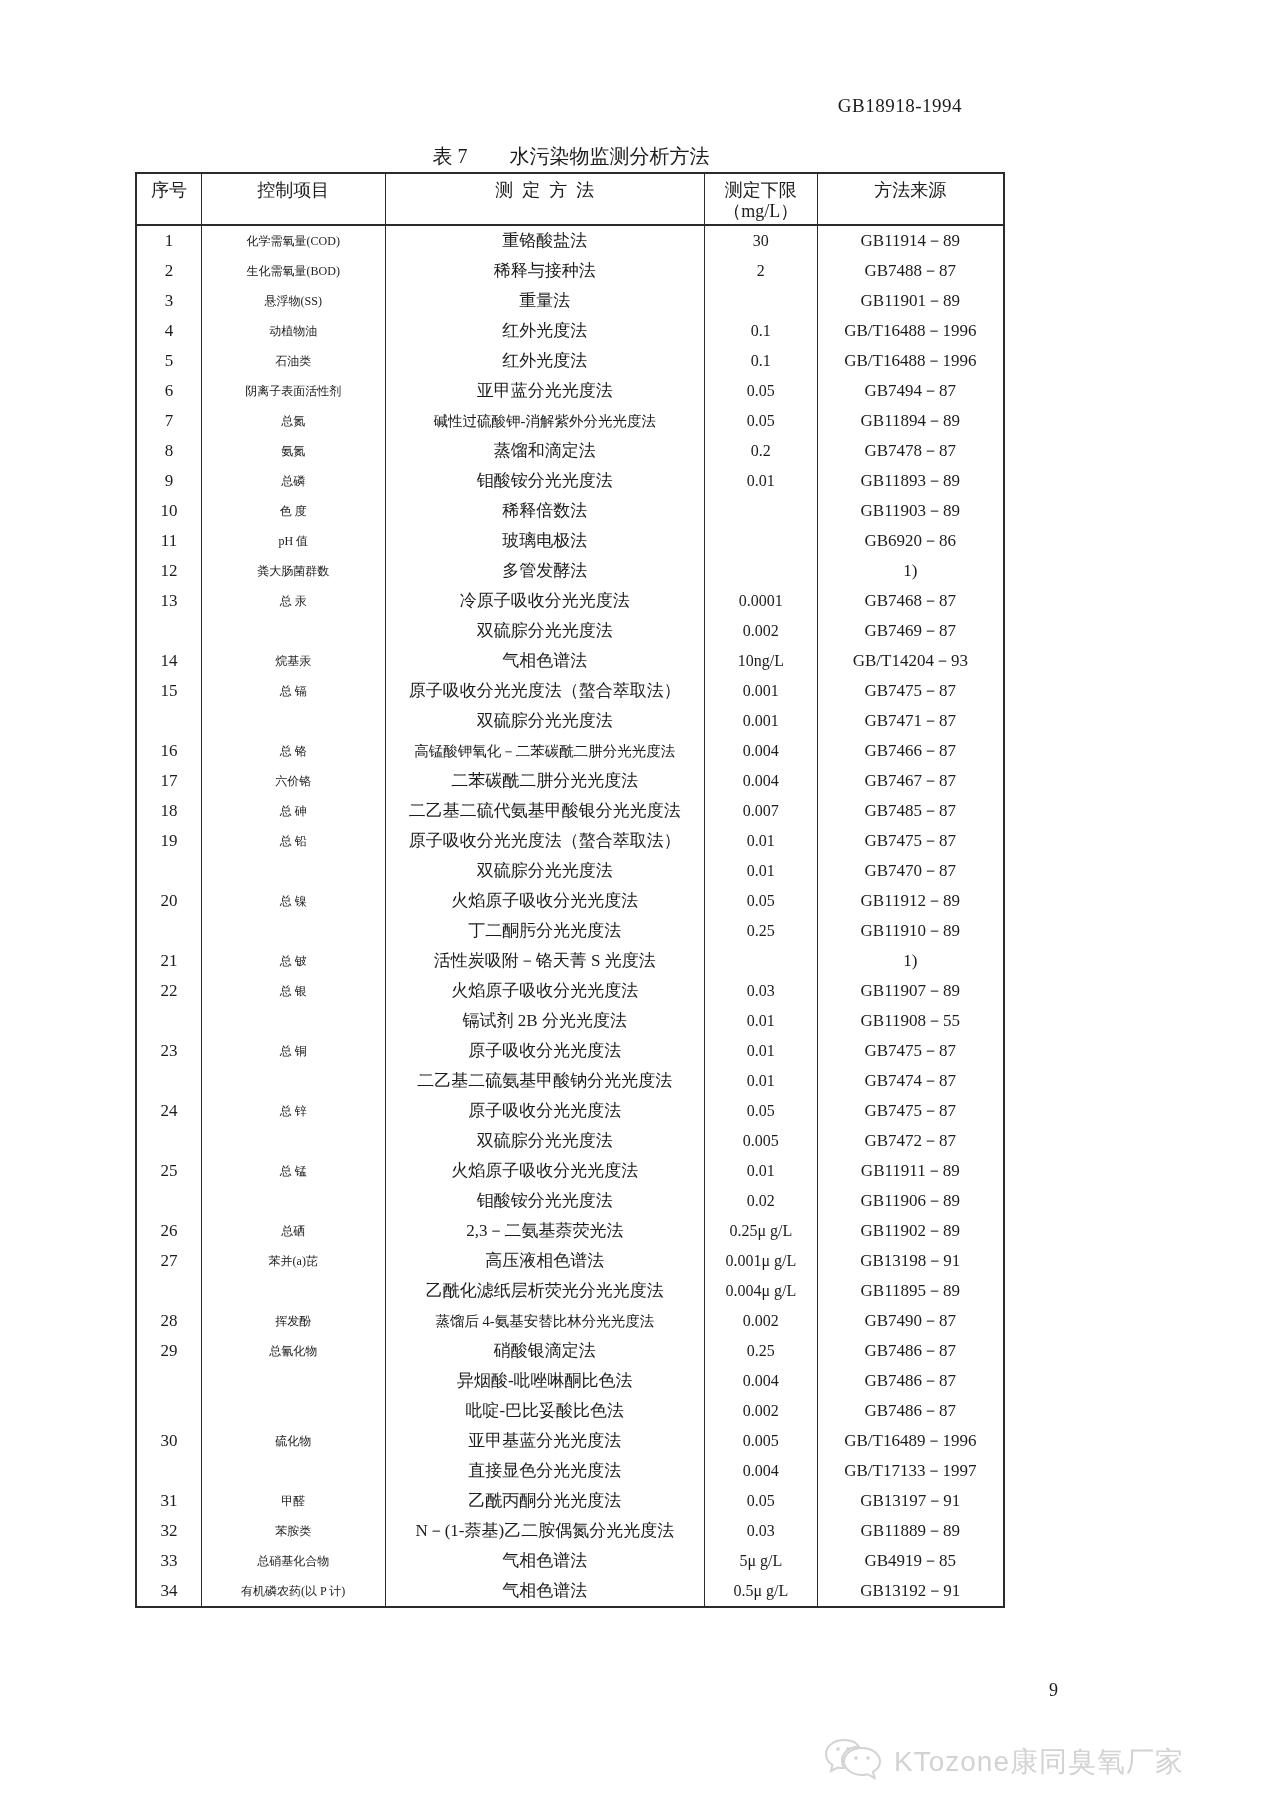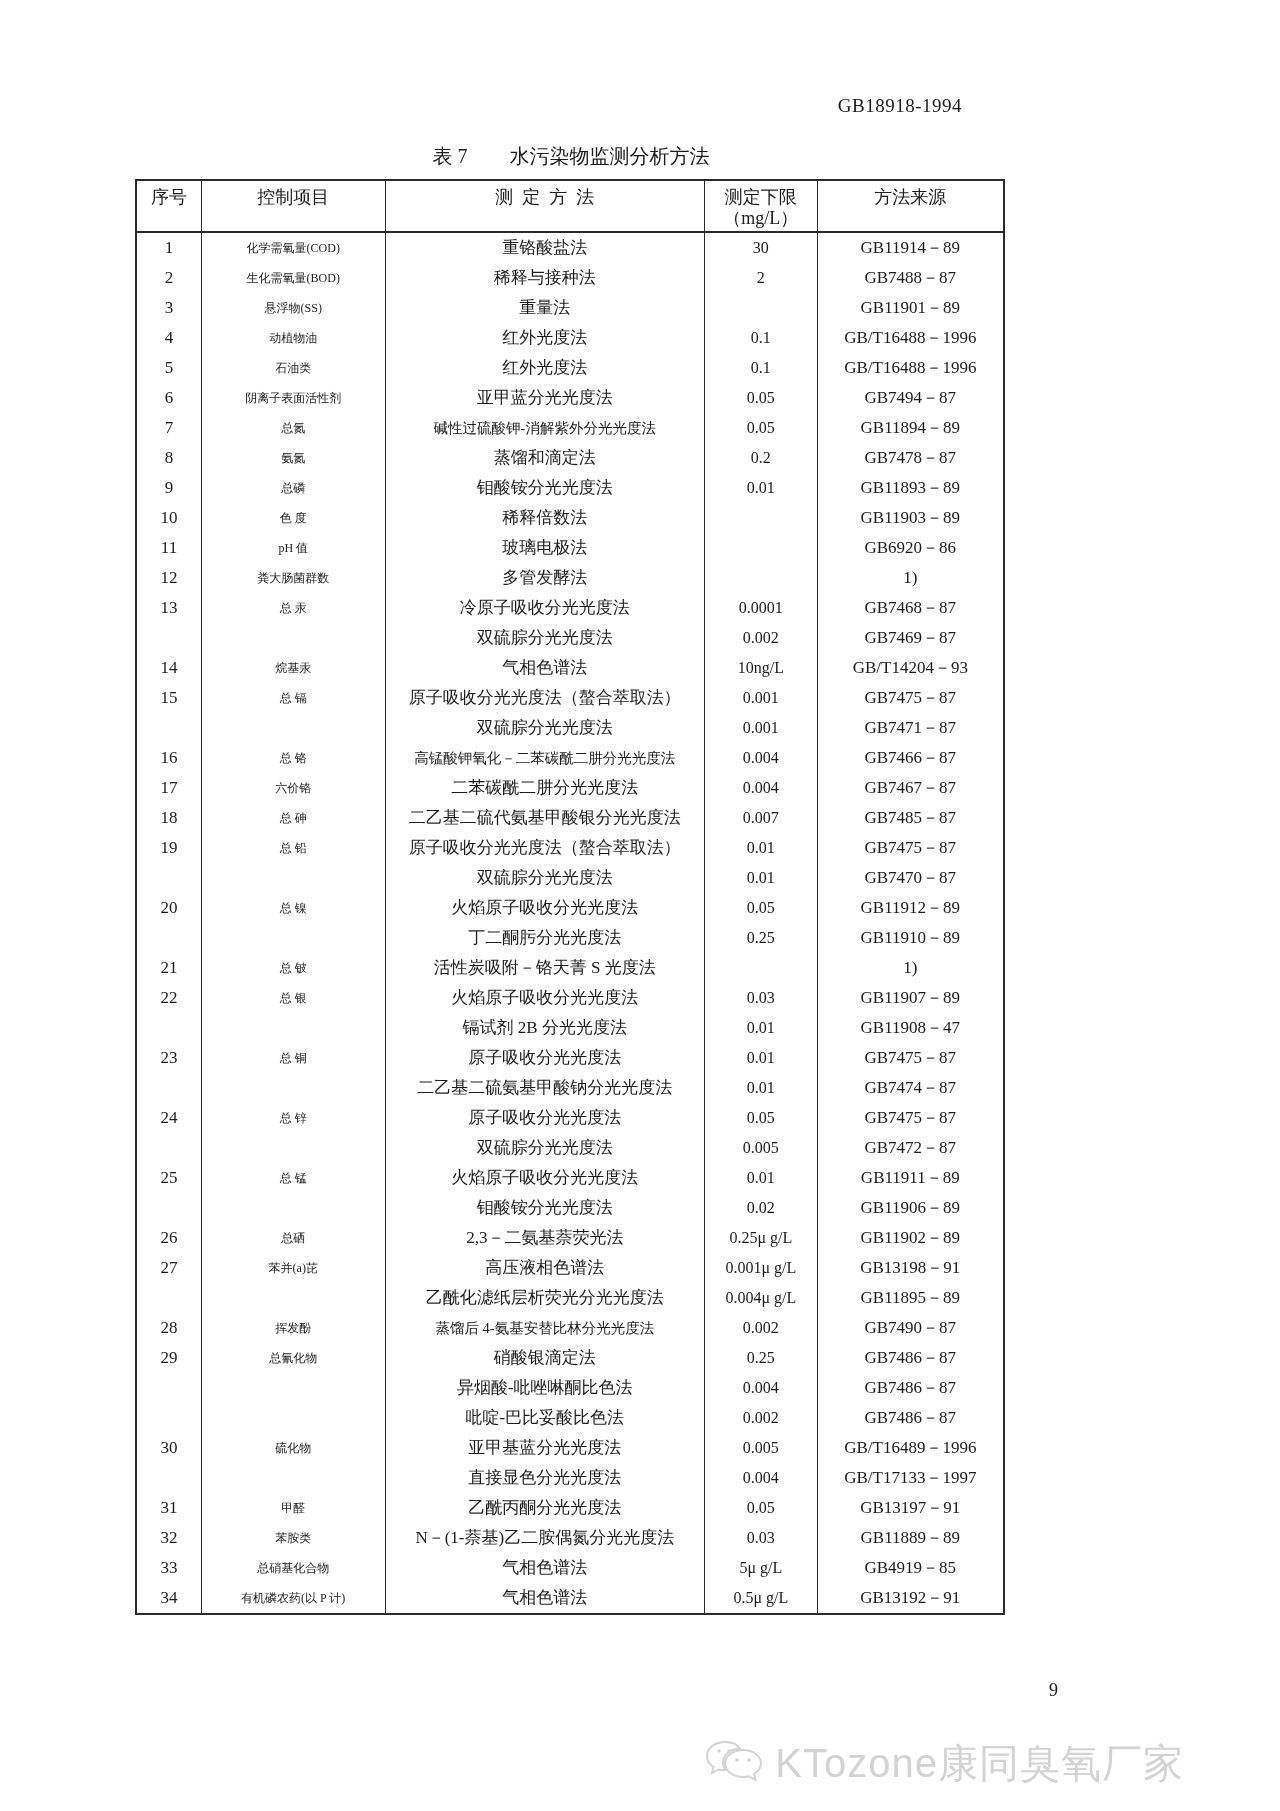--- a/index.html
+++ b/index.html
@@ -18,21 +18,20 @@
   .caption{
     position:absolute;top:143px;left:135px;width:872px;
     display:flex;justify-content:center;gap:42px;
     font-size:20px;
   }
   .tbl{
     position:absolute;top:172px;left:135px;width:870px;
     border:2px solid #2b2b2b;
     box-sizing:border-box;
     font-size:17px;
-    margin-top:7px;
   }
   .thead{
     display:flex;
     border-bottom:2px solid #2b2b2b;
     height:50px;
   }
   .thead .hc{
     display:flex;flex-direction:column;justify-content:flex-start;
     align-items:center;padding-top:6px;
     font-size:18px;line-height:21px;
@@ -59,21 +58,21 @@
   .cell.limit .line{font-size:16px;}
   .cell.source .line{font-size:17px;}
   .page-number{
     position:absolute;top:1680px;right:222px;
     font-size:18px;
   }
   .watermark{
     position:absolute;top:1736px;right:96px;
     display:flex;align-items:center;gap:10px;
     color:#d3d3d3;
-    font-size:40px;
+    font-size:28px;
     font-family:"Liberation Sans","DejaVu Sans",sans-serif;
     letter-spacing:1px;
     text-shadow:1px 1px 0 #ffffff;
     user-select:none;
   }
   .watermark svg{flex:0 0 auto;}
 </style>
 </head>
 <body>
 
@@ -475,21 +474,21 @@
         <div class="cell method c3 vb">
           <div class="line">火焰原子吸收分光光度法</div>
           <div class="line">镉试剂 2B 分光光度法</div>
         </div>
         <div class="cell limit c4 vb">
           <div class="line">0.03</div>
           <div class="line">0.01</div>
         </div>
         <div class="cell source c5">
           <div class="line">GB11907－89</div>
-          <div class="line">GB11908－47</div>
+          <div class="line">GB11908－55</div>
         </div>
       </div>
       <div class="trow">
         <div class="cell seq c1 vb">
           <div class="line">23</div>
         </div>
         <div class="cell item c2 vb">
           <div class="line">总 铜</div>
         </div>
         <div class="cell method c3 vb">

